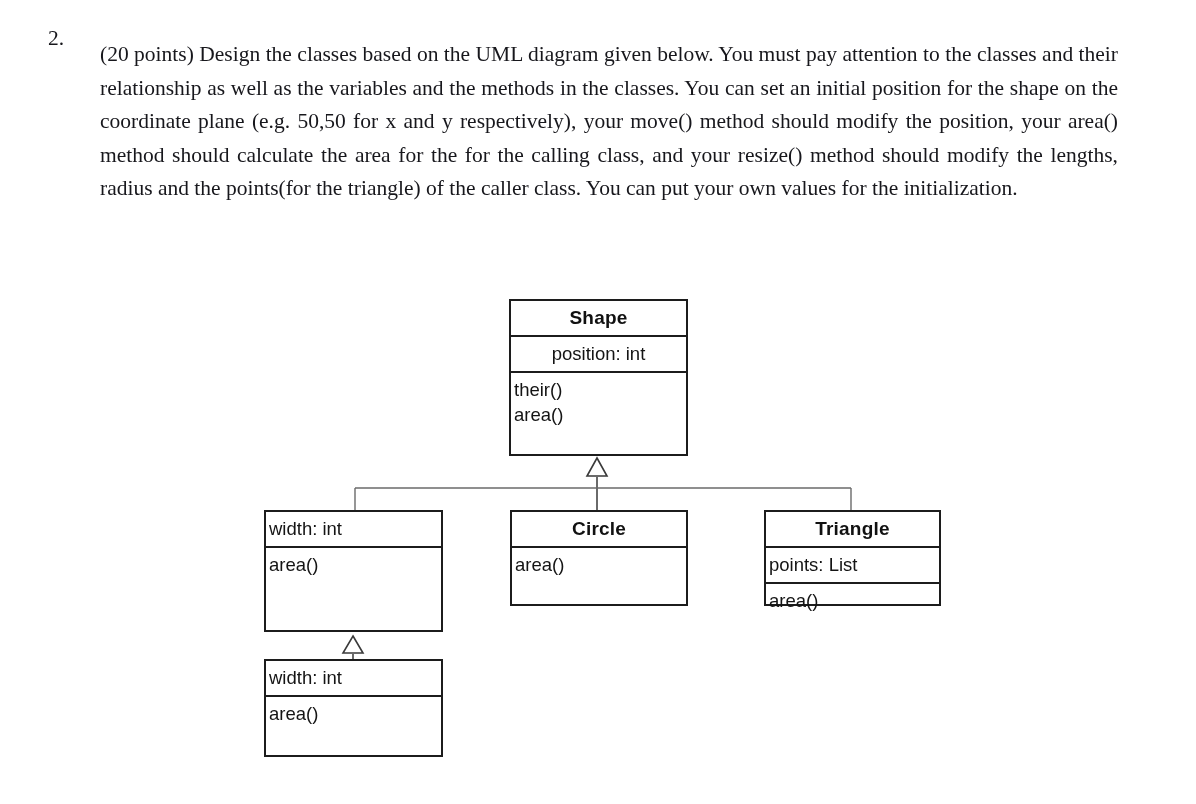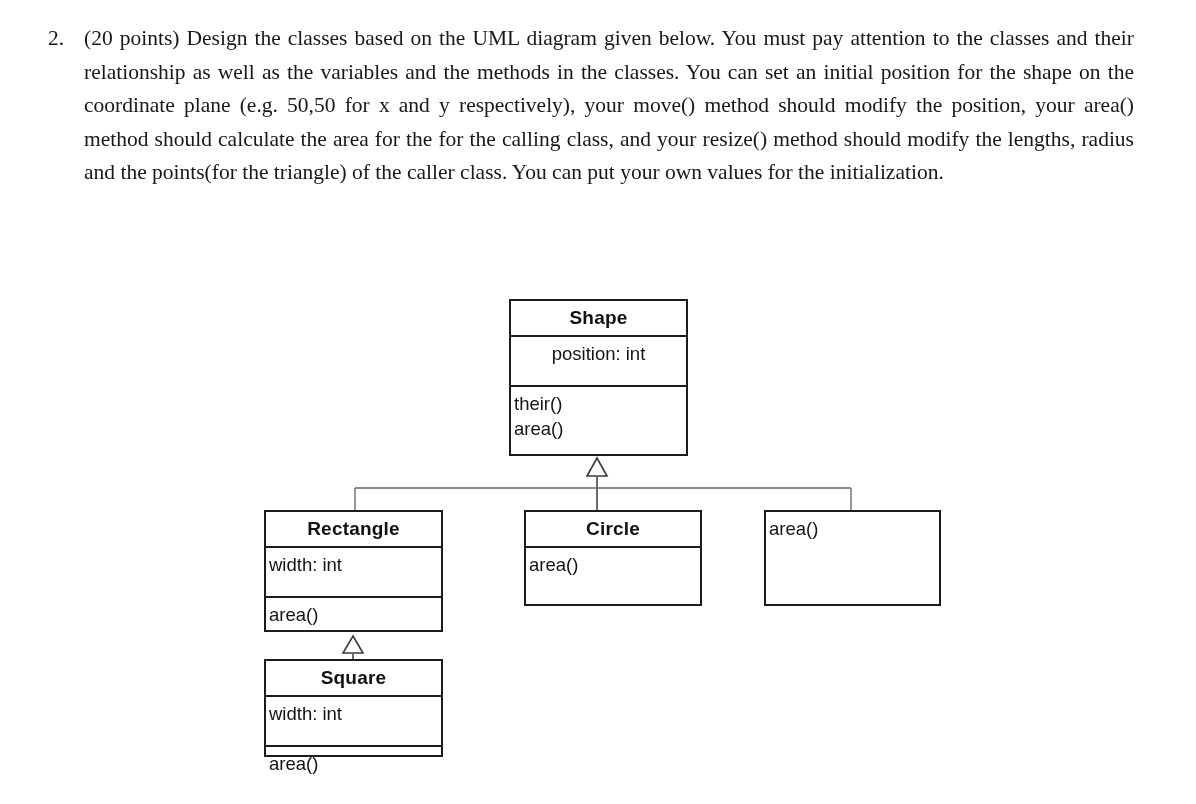--- a/index.html
+++ b/index.html
@@ -39,21 +39,21 @@
     flex: 1 1 auto;
     font-family: "Liberation Serif", serif;
     font-size: 21.5px;
     line-height: 33.5px;
     text-align: justify;
     text-justify: inter-word;
     color: #17171c;
     hyphens: none;
   }
   .q-body p {
-    margin: 0;
+    margin: 16px;
   }
 
   
   #uml {
     position: absolute;
     left: 0;
     top: 0;
     width: 1196px;
     height: 576px;
     pointer-events: none;
@@ -72,21 +72,21 @@
     font-weight: bold;
     font-size: 19px;
     line-height: 1;
     color: #111111;
     padding: 7px 4px 8px 4px;
     border-bottom: 2px solid #1c1c1c;
     letter-spacing: 0.2px;
   }
   .uml-section {
     box-sizing: border-box;
-    padding: 4px 0 19px 3px;
+    padding: 4px 0 5px 3px;
   }
   .uml-attrs {
     border-bottom: 2px solid #1c1c1c;
   }
   .uml-line {
     font-size: 18.5px;
     line-height: 25px;
     color: #141414;
     white-space: nowrap;
   }
@@ -142,44 +142,46 @@
     <div class="uml-section uml-attrs">
       <div class="uml-line uml-center">position: int</div>
     </div>
     <div class="uml-section">
       <div class="uml-line">their()</div>
       <div class="uml-line">area()</div>
     </div>
   </div>
 
   <div class="uml-class" style="left:264px; top:510px; width:179px; height:122px;">
-    <div class="uml-name">Rectangle</div>
     <div class="uml-section uml-attrs">
       <div class="uml-line">width: int</div>
     </div>
     <div class="uml-section">
       <div class="uml-line">area()</div>
     </div>
   </div>
 
-  <div class="uml-class" style="left:524px; top:510px; width:178px; height:96px;">
+  <div class="uml-class" style="left:510px; top:510px; width:178px; height:96px;">
     <div class="uml-name">Circle</div>
     <div class="uml-section">
       <div class="uml-line">area()</div>
     </div>
   </div>
 
   <div class="uml-class" style="left:764px; top:510px; width:177px; height:96px;">
+    <div class="uml-name">Triangle</div>
+    <div class="uml-section uml-attrs">
+      <div class="uml-line">points: List</div>
+    </div>
     <div class="uml-section">
       <div class="uml-line">area()</div>
     </div>
   </div>
 
   <div class="uml-class" style="left:264px; top:659px; width:179px; height:98px;">
-    <div class="uml-name">Square</div>
     <div class="uml-section uml-attrs">
       <div class="uml-line">width: int</div>
     </div>
     <div class="uml-section">
       <div class="uml-line">area()</div>
     </div>
   </div>
 
 </div>
 

